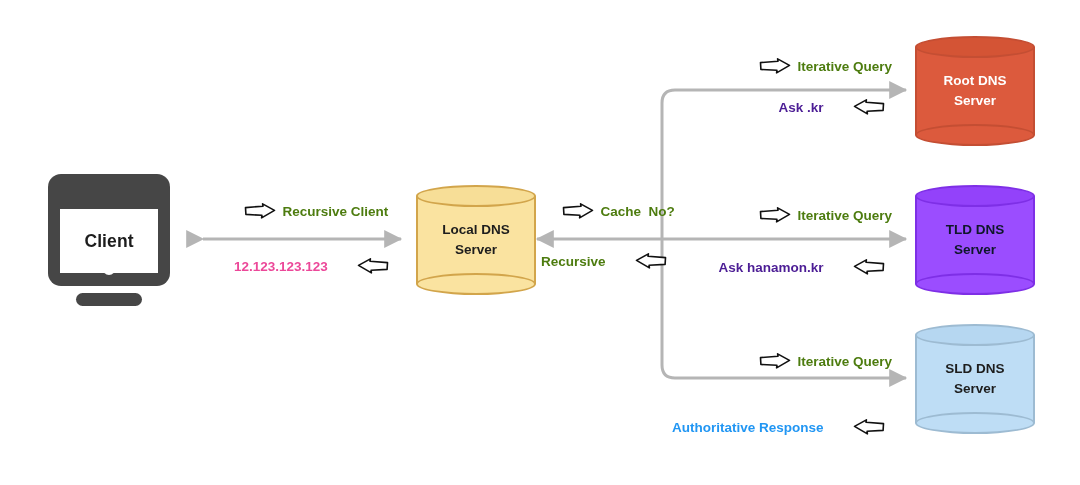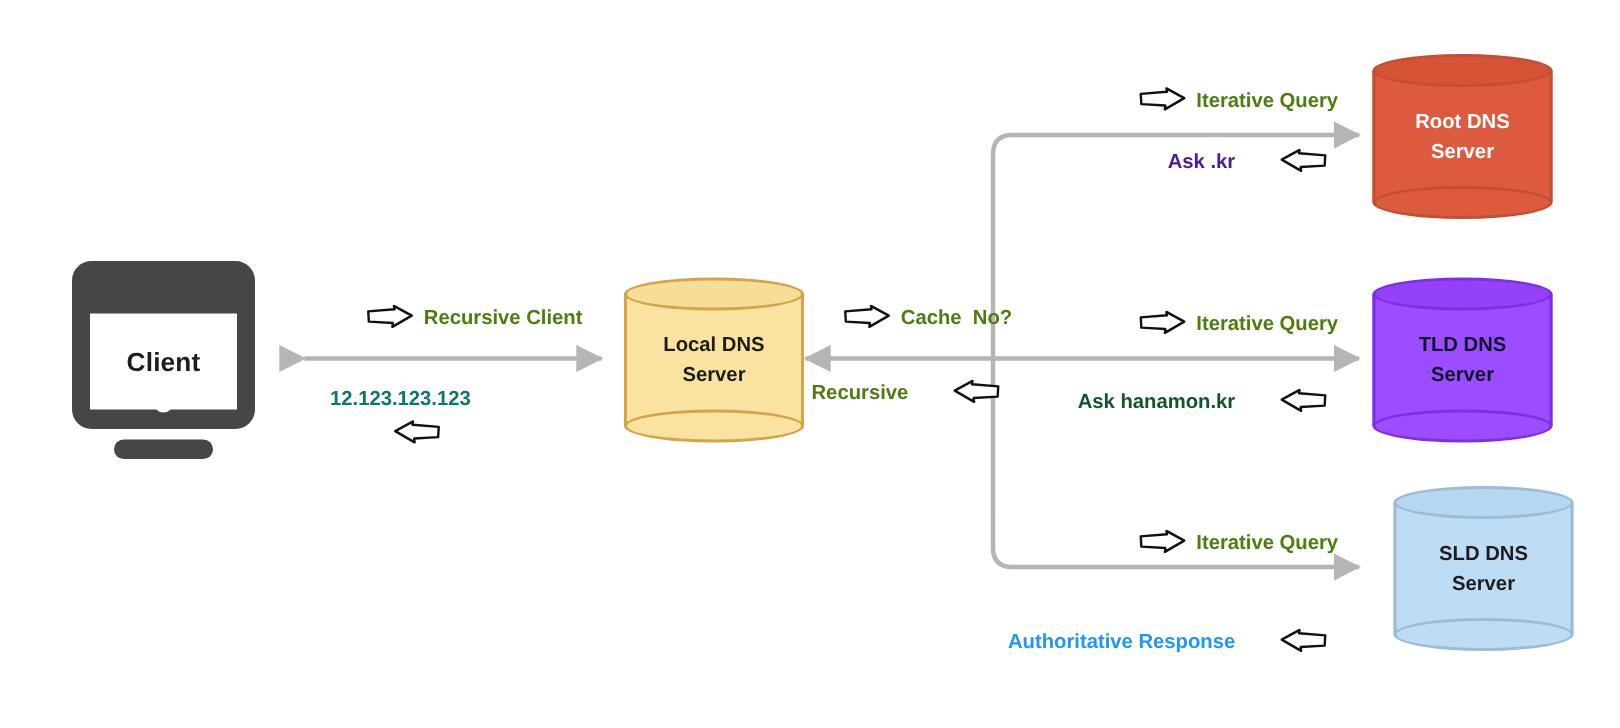--- a/index.html
+++ b/index.html
@@ -219,40 +219,40 @@
   <div class="cyl" style="left:915px; top:185px;">
     <div class="cyl-body" style="background:#9B4DFF; border-left-color:#7E2FE6; border-right-color:#7E2FE6;"></div>
     <div class="cyl-bottom" style="background:#9B4DFF; border-color:#7E2FE6;"></div>
     <div class="cyl-top" style="background:#9342FA; border-color:#7E2FE6;"></div>
     <div class="cyl-label" style="color:#0f172a;">
       <span>TLD DNS</span>
       <span>Server</span>
     </div>
   </div>
 
-  <div class="cyl" style="left:915px; top:324px;margin-left:14px;">
+  <div class="cyl" style="left:915px; top:324px;">
     <div class="cyl-body" style="background:#BEDDF5; border-left-color:#9DBBD2; border-right-color:#9DBBD2;"></div>
     <div class="cyl-bottom" style="background:#BEDDF5; border-color:#9DBBD2;"></div>
     <div class="cyl-top" style="background:#B6D7F1; border-color:#9DBBD2;"></div>
     <div class="cyl-label" style="color:#1d1d1d;">
       <span>SLD DNS</span>
       <span>Server</span>
     </div>
   </div>
 
   <div class="lbl" style="left:221px; top:203px;">
     <span class="glyph">
       <svg width="32" height="16" viewBox="0 0 32 16" xmlns="http://www.w3.org/2000/svg">
         <path d="M1.5,4.6 L19,3.2 L18.6,0.9 L30.5,7.4 L17.6,14.9 L17.9,12.3 L1.9,11.4 Z" fill="#ffffff" stroke="#111111" stroke-width="1.6" stroke-linejoin="round"></path>
       </svg>
     </span>
     <span>Recursive Client</span>
   </div>
 
-  <div class="lbl" style="left:220px; top:258px; color:#0f766e;flex-direction:column;">
+  <div class="lbl" style="left:234px; top:258px; color:#ec4899;">
     <span>12.123.123.123</span>
     <span class="glyph">
       <svg width="32" height="16" viewBox="0 0 32 16" xmlns="http://www.w3.org/2000/svg">
         <path d="M30.5,4.6 L13,3.2 L13.4,0.9 L1.5,7.4 L14.4,14.9 L14.1,12.3 L30.1,11.4 Z" fill="#ffffff" stroke="#111111" stroke-width="1.6" stroke-linejoin="round"></path>
       </svg>
     </span>
   </div>
 
   <div class="lbl" style="left:539px; top:203px;">
     <span class="glyph">
@@ -292,21 +292,21 @@
 
   <div class="lbl" style="left:736px; top:207px;">
     <span class="glyph">
       <svg width="32" height="16" viewBox="0 0 32 16" xmlns="http://www.w3.org/2000/svg">
         <path d="M1.5,4.6 L19,3.2 L18.6,0.9 L30.5,7.4 L17.6,14.9 L17.9,12.3 L1.9,11.4 Z" fill="#ffffff" stroke="#111111" stroke-width="1.6" stroke-linejoin="round"></path>
       </svg>
     </span>
     <span>Iterative Query</span>
   </div>
 
-  <div class="lbl right-align" style="left:672px; top:259px; width:213px; color:#14532d;">
+  <div class="lbl right-align" style="left:672px; top:259px; width:213px; color:#4c1d95;">
     <span>Ask hanamon.kr</span>
     <span class="glyph">
       <svg width="32" height="16" viewBox="0 0 32 16" xmlns="http://www.w3.org/2000/svg">
         <path d="M30.5,4.6 L13,3.2 L13.4,0.9 L1.5,7.4 L14.4,14.9 L14.1,12.3 L30.1,11.4 Z" fill="#ffffff" stroke="#111111" stroke-width="1.6" stroke-linejoin="round"></path>
       </svg>
     </span>
   </div>
 
   <div class="lbl" style="left:736px; top:353px;">
     <span class="glyph">

